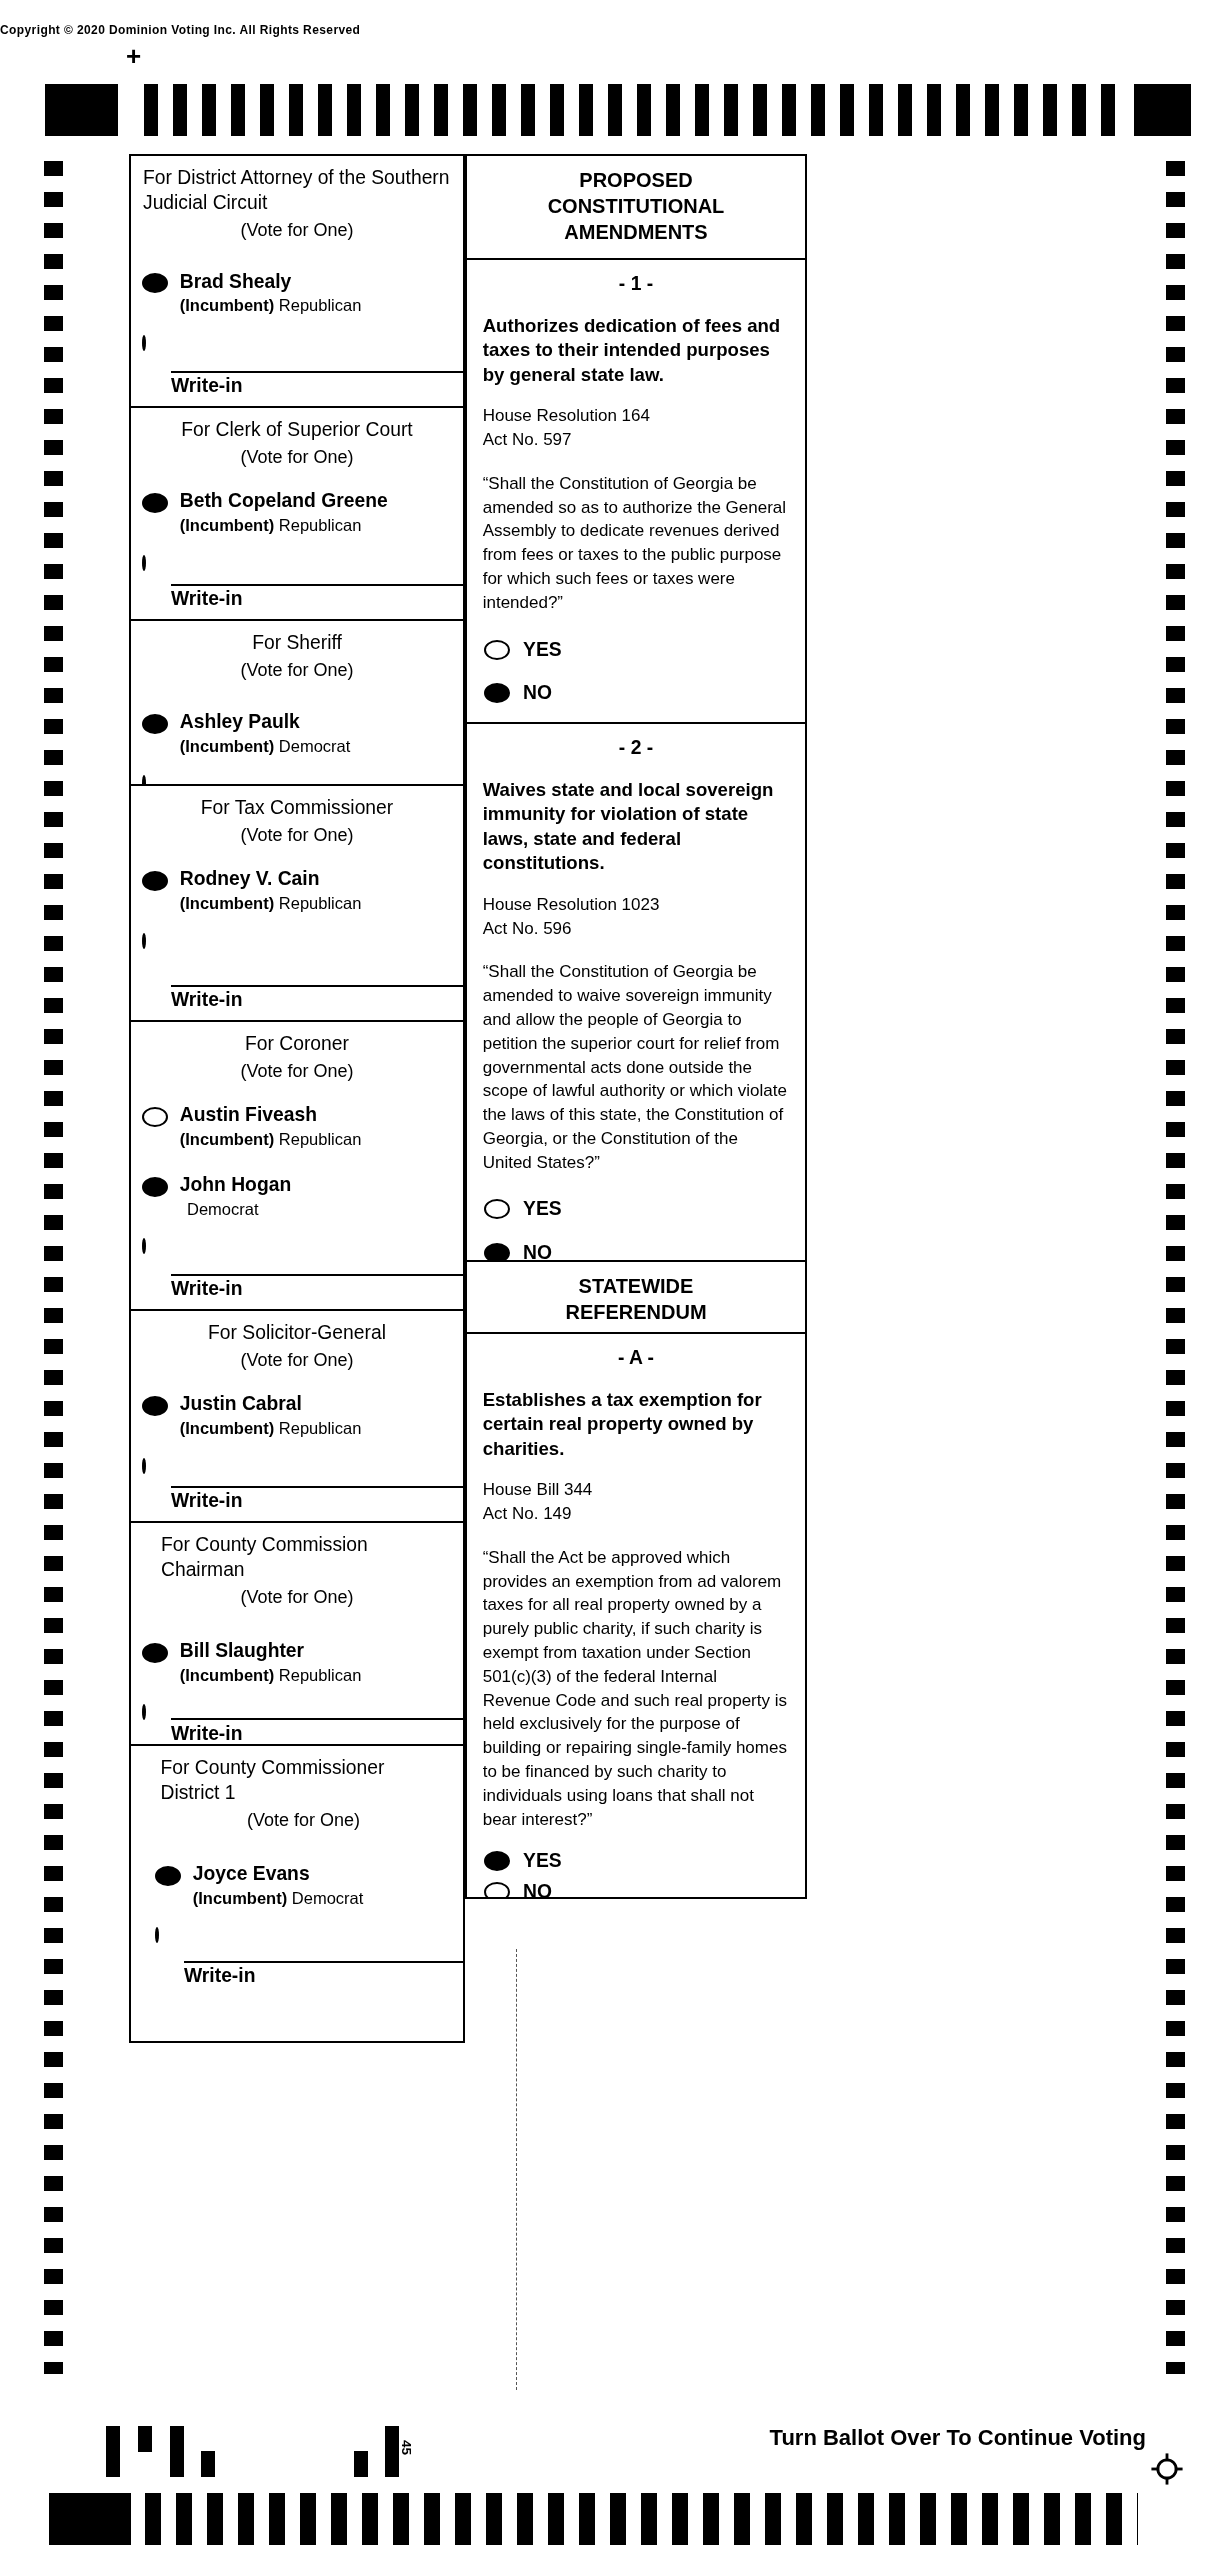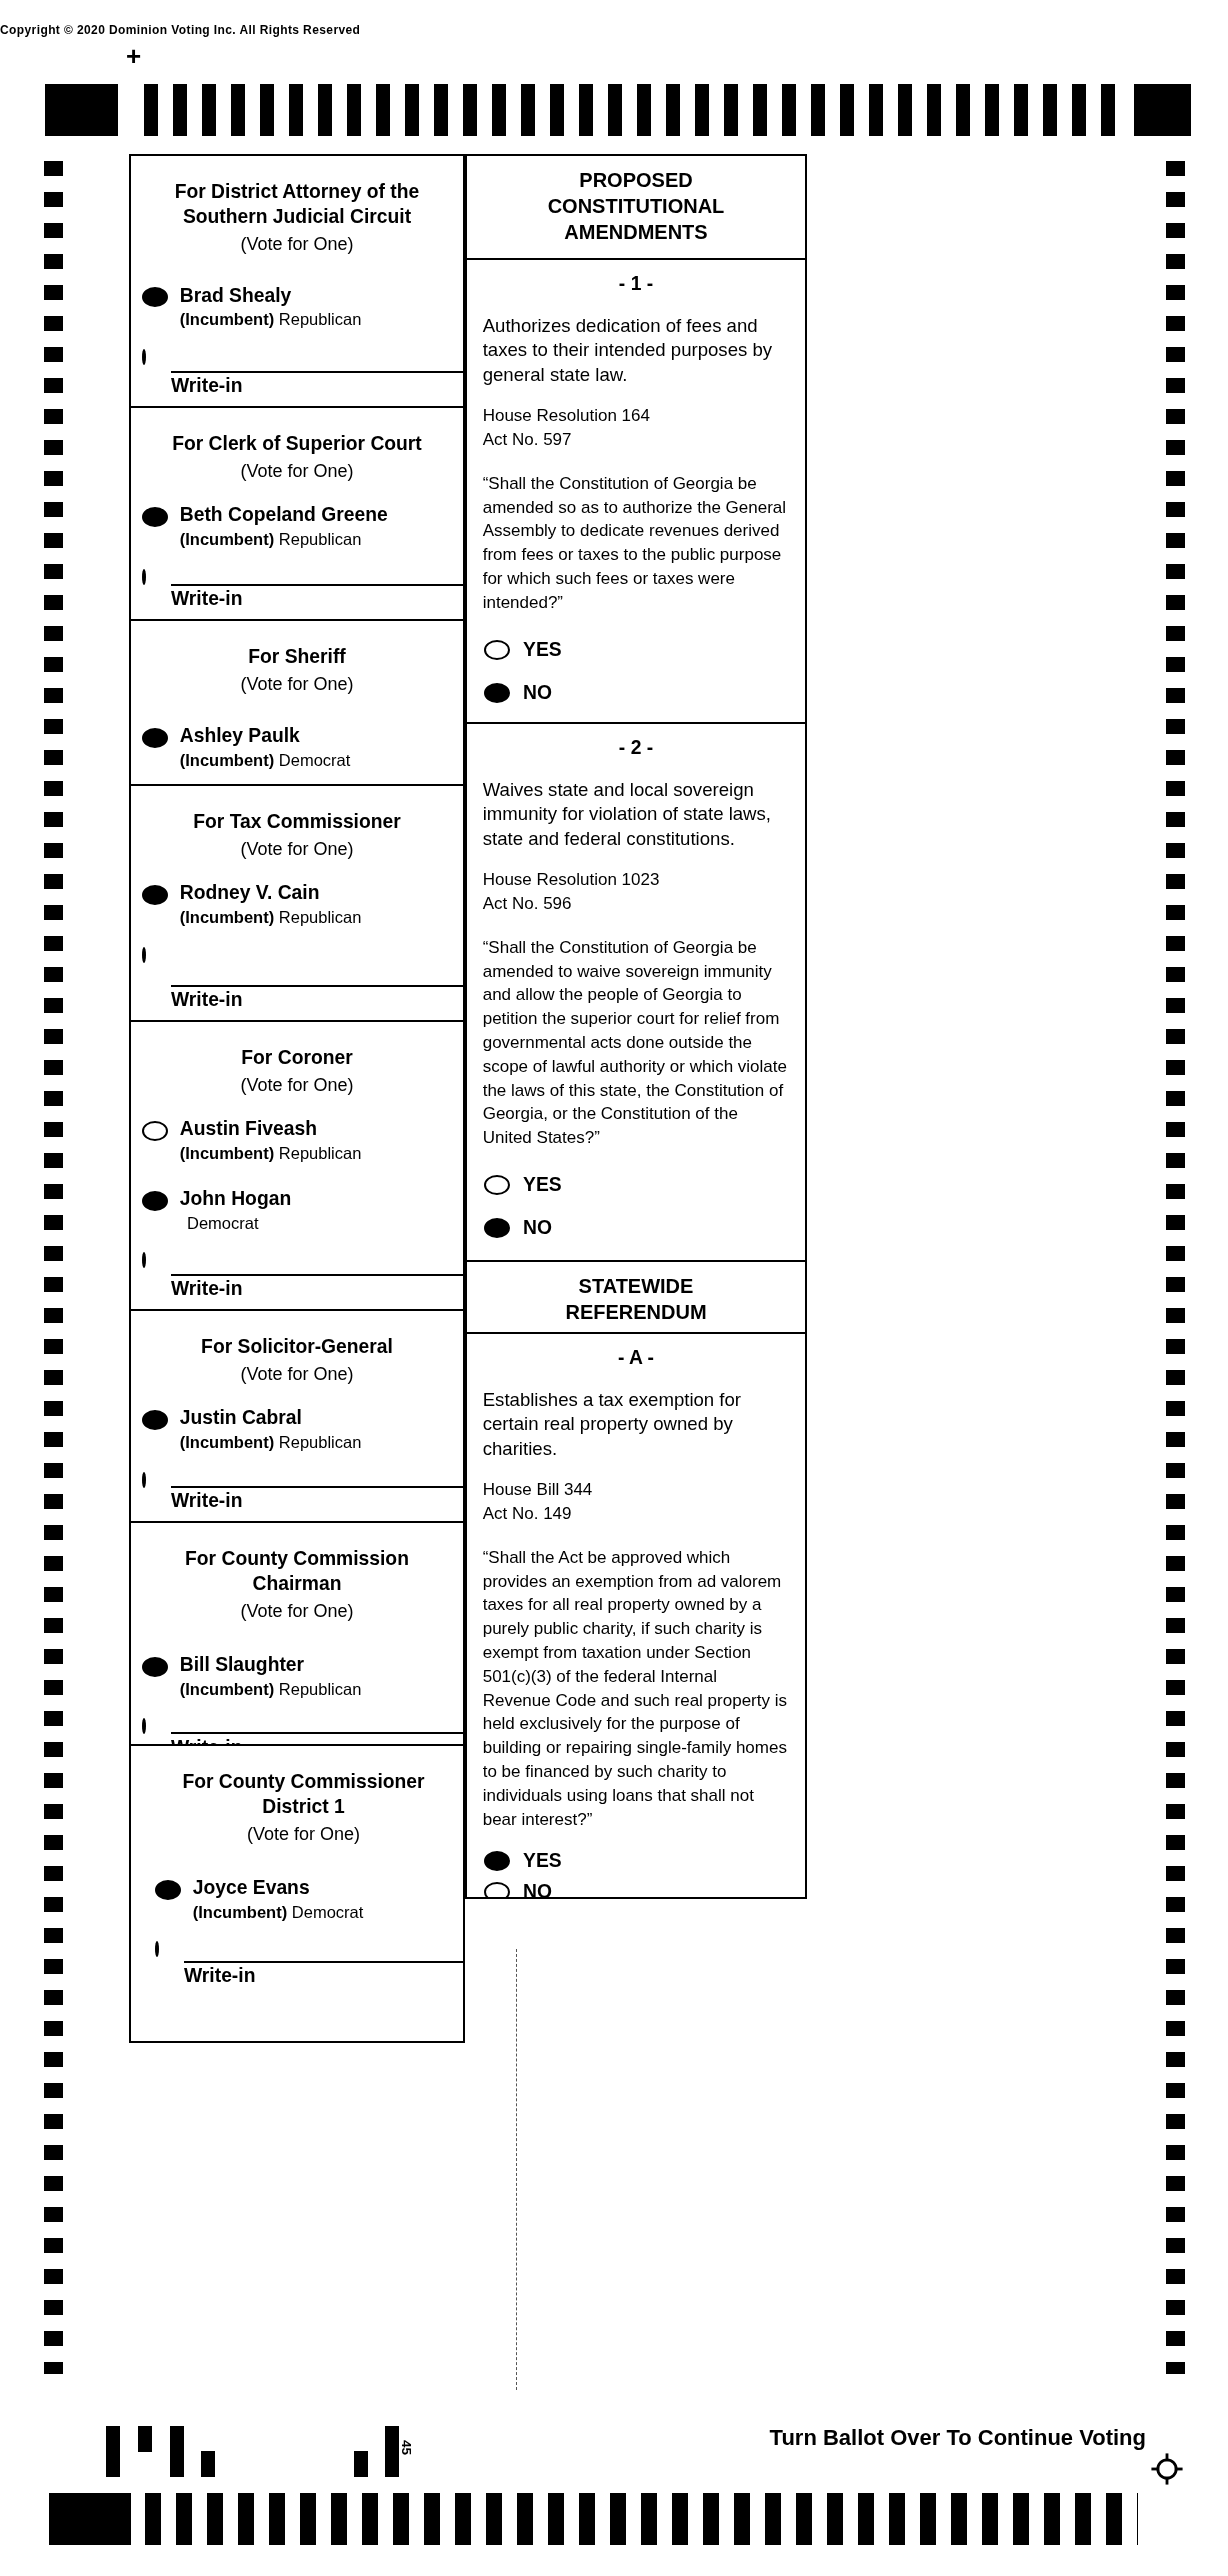--- a/index.html
+++ b/index.html
@@ -23,21 +23,21 @@
      background:repeating-linear-gradient(180deg,#000 0 15px,transparent 15px 31px);}
   .side-marks.left{left:44px;}
   .side-marks.right{left:1166px;}
 
   
   .col-left{position:absolute;left:129px;top:154px;width:336px;height:1889px;
             border:2.1px solid #000;box-sizing:border-box;display:flex;flex-direction:column;}
   .race{border-bottom:2.1px solid #000;box-sizing:border-box;display:flex;
         flex-direction:column;overflow:hidden;}
   .race:last-child{border-bottom:none;padding-left:13px;}
-  .race-title{margin:24px auto 0;text-align:center;font-weight:700;font-size:19.3px;
+  .race-title{margin:10px auto 0;font-weight:400;font-size:19.3px;
               line-height:1.28;max-width:308px;}
   .vote-for{margin:4.3px auto 0;text-align:center;font-size:18px;}
   .cand{display:flex;align-items:flex-start;margin-left:11.4px;}
   .oval{flex:0 0 auto;width:26px;height:20px;border:2.1px solid #000;border-radius:50%;
         background:#fff;box-sizing:border-box;margin-top:3.6px;}
   .oval.filled{background:#000;}
   .cand-text{margin-left:11.4px;}
   .cand-name{font-weight:700;font-size:19.3px;line-height:1.2;}
   .cand-detail{font-size:16.5px;margin-top:3.6px;}
   .inc{font-weight:700;}
@@ -48,21 +48,21 @@
 
   
   .col-right{position:absolute;left:465px;top:154px;width:342px;height:1745px;
              border:2.1px solid #000;box-sizing:border-box;display:flex;flex-direction:column;}
   .rhead{border-bottom:2.1px solid #000;box-sizing:border-box;text-align:center;
          font-weight:700;font-size:20px;line-height:1.3;padding-top:11.4px;}
   .rhead span{display:inline-block;max-width:243px;}
   .measure{box-sizing:border-box;border-bottom:2.1px solid #000;padding:0 15.7px;overflow:hidden;}
   .measure:last-child{border-bottom:none;}
   .mnum{text-align:center;font-weight:700;font-size:19.3px;margin-top:13px;}
-  .msummary{font-weight:400;font-size:18.6px;line-height:1.32;margin-top:18.6px;}
+  .msummary{font-weight:700;font-size:18.6px;line-height:1.32;margin-top:18.6px;}
   .mauth{font-size:17px;line-height:1.4;margin-top:17px;}
   .mquestion{font-size:17px;line-height:1.4;margin-top:20px;}
   .choice{display:flex;align-items:center;margin:21.5px 0 0 1.4px;}
   .choice.first{margin-top:24px;}
   .choice .oval{margin-top:0;}
   .choice-label{font-weight:700;font-size:19.3px;margin-left:13px;}
 
   
   .fold-line{position:absolute;left:516px;top:1949px;height:441px;width:0;
              border-left:1.4px dashed #555;}

